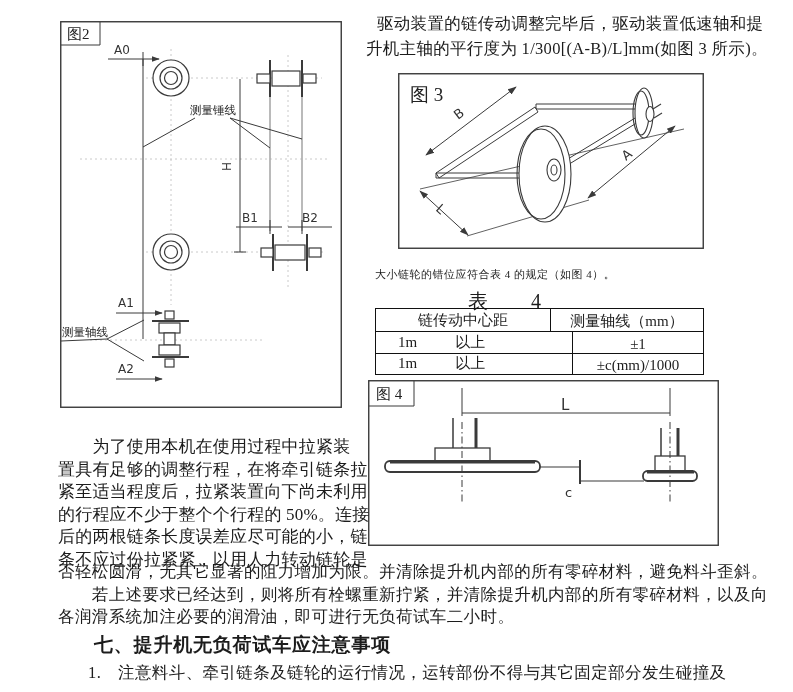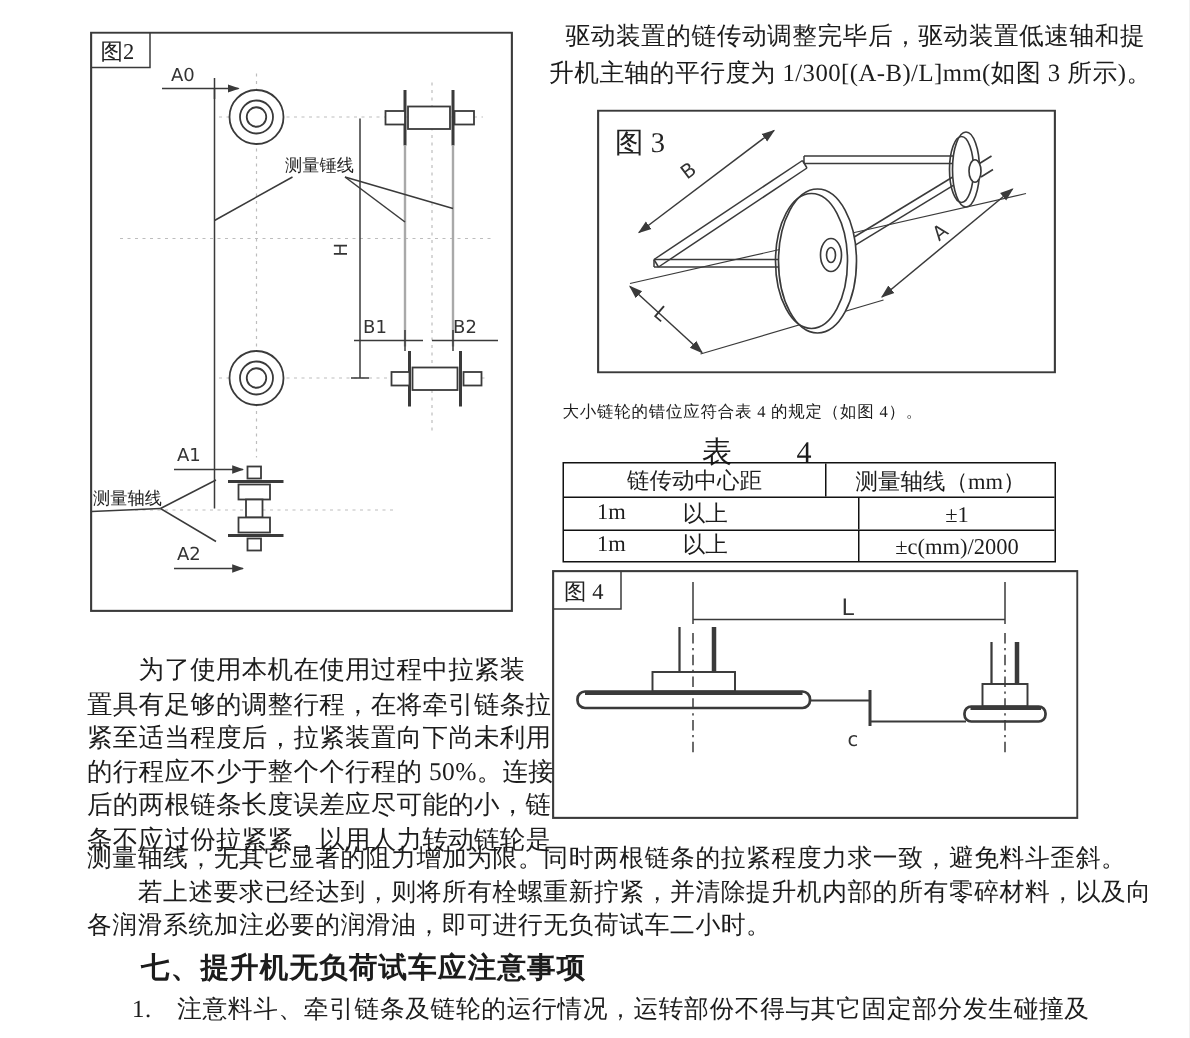--- a/index.html
+++ b/index.html
@@ -214,21 +214,21 @@
         <span>1m</span>
         <span class="q">以上</span>
       </div>
       <div class="tc2">±1</div>
     </div>
     <div class="trow">
       <div class="tc1 vals">
         <span>1m</span>
         <span class="q">以上</span>
       </div>
-      <div class="tc2">±c(mm)/2000</div>
+      <div class="tc2">±c(mm)/1000</div>
     </div>
   </div>
 
   <svg class="abs" style="left:368px;top:380px;" width="351" height="166" viewBox="0 0 351 166">
     <rect x="0.75" y="0.75" width="349.5" height="164.5" class="ink" stroke-width="1.4"></rect>
     <path d="M46,1 L46,26 L1,26" class="thin"></path>
     <text class="cjk" x="8" y="19" font-size="15">图 4</text>
 
     <line x1="94" y1="8" x2="94" y2="36" class="thin"></line>
     <line x1="302" y1="8" x2="302" y2="36" class="thin"></line>
@@ -265,21 +265,21 @@
   <div class="abs" style="left:58px;top:436px;width:336px;">
     <div class="body-line pre">　　为了使用本机在使用过程中拉紧装</div>
     <div class="body-line pre">置具有足够的调整行程，在将牵引链条拉</div>
     <div class="body-line pre">紧至适当程度后，拉紧装置向下尚未利用</div>
     <div class="body-line pre">的行程应不少于整个个行程的 50%。连接</div>
     <div class="body-line pre">后的两根链条长度误差应尽可能的小，链</div>
     <div class="body-line pre">条不应过份拉紧紧，以用人力转动链轮是</div>
   </div>
 
   <div class="abs" style="left:58px;top:561px;width:726px;">
-    <div class="wide-line pre">测量轴线，无其它显著的阻力增加为限。同时两根链条的拉紧程度力求一致，避免料斗歪斜。</div>
+    <div class="wide-line pre">否轻松圆滑，无其它显著的阻力增加为限。并清除提升机内部的所有零碎材料，避免料斗歪斜。</div>
     <div class="wide-line pre">　　若上述要求已经达到，则将所有栓螺重新拧紧，并清除提升机内部的所有零碎材料，以及向</div>
     <div class="wide-line pre">各润滑系统加注必要的润滑油，即可进行无负荷试车二小时。</div>
   </div>
 
   <div class="abs heading" style="left:94px;top:632px;">七、提升机无负荷试车应注意事项</div>
   <div class="abs item pre" style="left:88px;top:662px;">1.　注意料斗、牵引链条及链轮的运行情况，运转部份不得与其它固定部分发生碰撞及</div>
 
 </div>
 
 </body></html>

